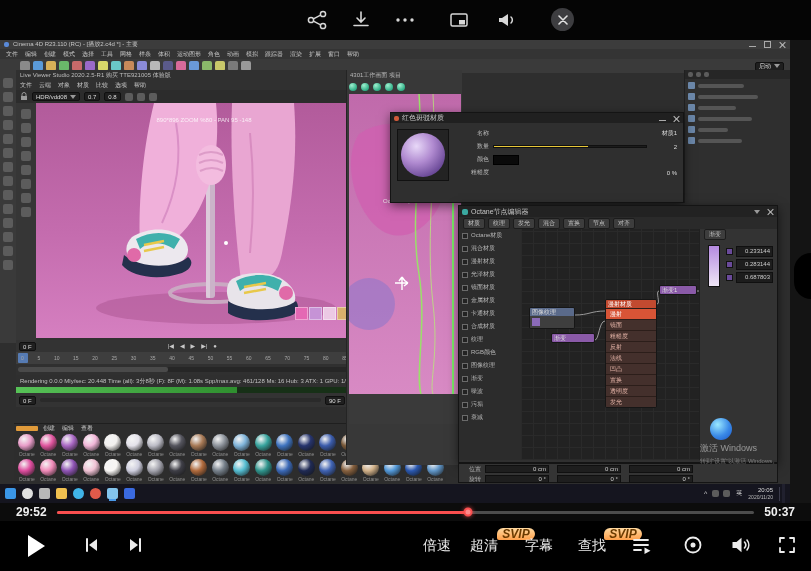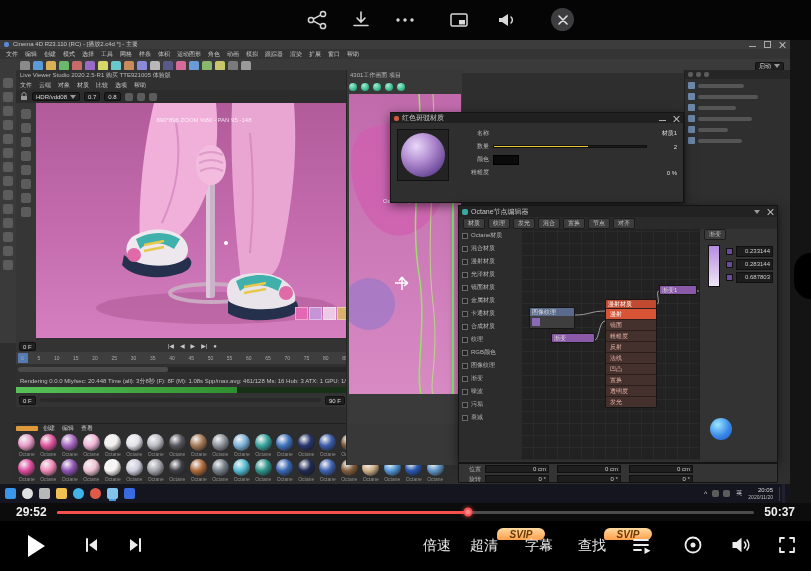--- a/index.html
+++ b/index.html
@@ -68,21 +68,21 @@
   .wm-bottom{font-size:12px;color:rgba(255,255,255,.55);margin-right:58px;margin-top:-1px}
   .wm-sl{font-style:italic;font-weight:700;color:rgba(255,255,255,.4);margin-right:4px;font-size:15px}
   
   #progress-row{position:absolute;left:0;top:503px;width:811px;height:18px;background:#0c0c0c;display:flex;align-items:center;padding:0 16px;gap:10px;z-index:20}
   .ptime{color:#f0f0f0;font-size:12px;font-weight:700;flex:0 0 auto}
   #progress-track{flex:1;height:3px;background:#4d4d4d;border-radius:2px;position:relative;cursor:pointer}
   #progress-fill{position:absolute;left:0;top:0;height:100%;background:#fa4f4f;border-radius:2px}
   #progress-knob{position:absolute;top:50%;width:9px;height:9px;border-radius:50%;background:#ff8a8a;border:2px solid #fa4f4f;transform:translate(-50%,-50%);box-shadow:0 0 4px rgba(250,79,79,.8)}
   #controls{position:absolute;left:0;top:521px;width:811px;height:50px;background:#000;z-index:20}
   .ctl-text{position:absolute;top:14px;color:#ececec;font-size:14px;line-height:20px;cursor:pointer}
-  .svip{position:absolute;top:7px;width:48px;height:12px;border-radius:6px 6px 6px 2px;background:linear-gradient(180deg,#ffd9a0,#ff9f4a);color:#6a3a00;font-size:10px;font-weight:700;font-style:italic;display:flex;align-items:center;justify-content:center}
+  .svip{position:absolute;top:7px;width:38px;height:12px;border-radius:6px 6px 6px 2px;background:linear-gradient(180deg,#ffd9a0,#ff9f4a);color:#6a3a00;font-size:12px;font-weight:700;font-style:italic;display:flex;align-items:center;justify-content:center}
   .cicon{position:absolute;top:13px;width:22px;height:22px;cursor:pointer}
   #play-btn{position:absolute;left:28px;top:14px;width:0;height:0;border-left:17px solid #fff;border-top:11px solid transparent;border-bottom:11px solid transparent;cursor:pointer}
   #side-handle{position:absolute;right:0;top:253px;width:17px;height:46px;background:#000;border-radius:23px 0 0 23px;z-index:25;cursor:pointer}
 </style>
 </head>
 <body>
 
 <div id="app">
 
   <header id="topbar">
@@ -757,20 +757,24 @@
           </div>
         <div class="bar" style="left:0;top:10px;width:318px;height:10px">
             <span class="co-l">旋转</span>
             <span class="co-box">0 °</span>
             <span class="co-box">0 °</span>
             <span class="co-box">0 °</span>
           </div>
       </div>
 
       <span class="abs" style="left:710px;top:378px;width:22px;height:22px;border-radius:50%;background:radial-gradient(circle at 35% 30%,#9ae8ff,#3a8ae8 55%,#1a55c8)"></span>
+      <div class="abs" style="left:700px;top:402px">
+        <div style="font-size:9px;color:rgba(255,255,255,.48)">激活 Windows</div>
+        <div style="font-size:6px;color:rgba(255,255,255,.38);margin-top:2px">转到"设置"以激活 Windows。</div>
+      </div>
 
       <div class="bar" style="left:0;top:444px;width:790px;height:19px;background:#15151f;padding:0 5px">
         <span style="display:flex;gap:6px;align-items:center">
             <span class="tb-ic" style="background: rgb(58, 150, 232);"></span>
             <span class="tb-ic rd" style="background: rgb(224, 224, 224);"></span>
             <span class="tb-ic" style="background: rgb(184, 184, 184);"></span>
             <span class="tb-ic" style="background: rgb(240, 192, 80);"></span>
             <span class="tb-ic rd" style="background: rgb(64, 180, 232);"></span>
             <span class="tb-ic rd" style="background: rgb(224, 90, 74);"></span>
             <span class="tb-ic act" style="background: rgb(132, 196, 236);"></span>

